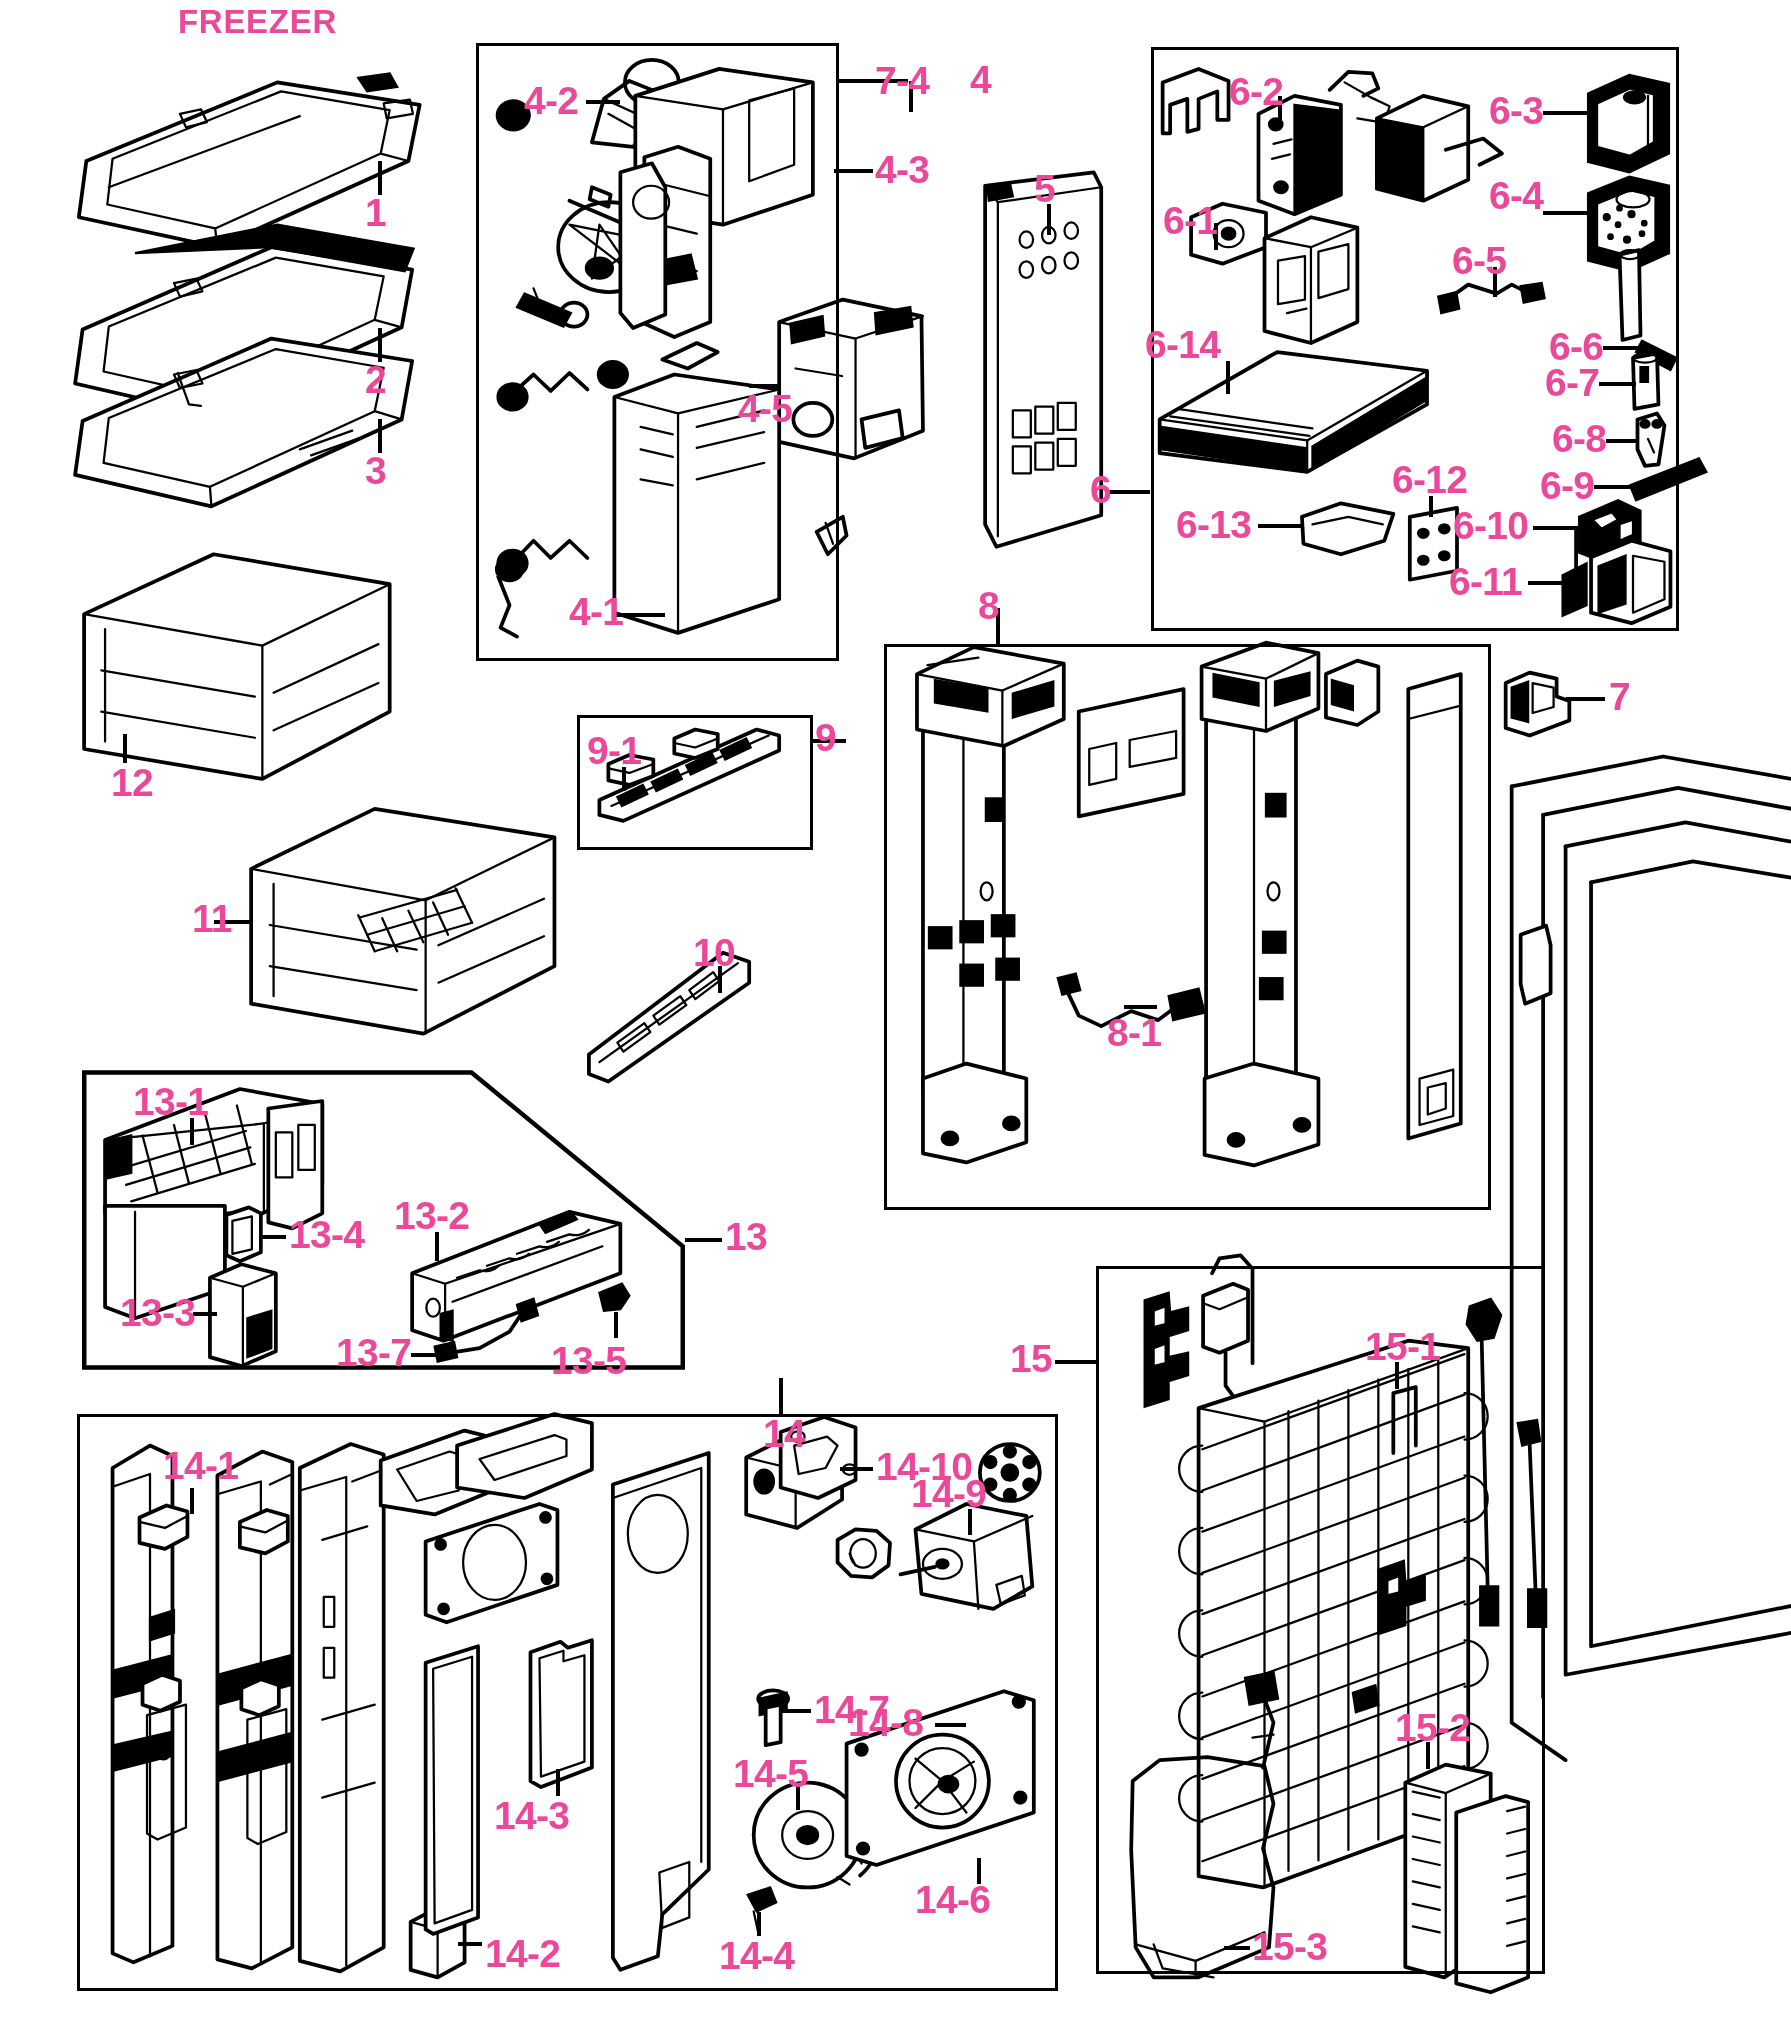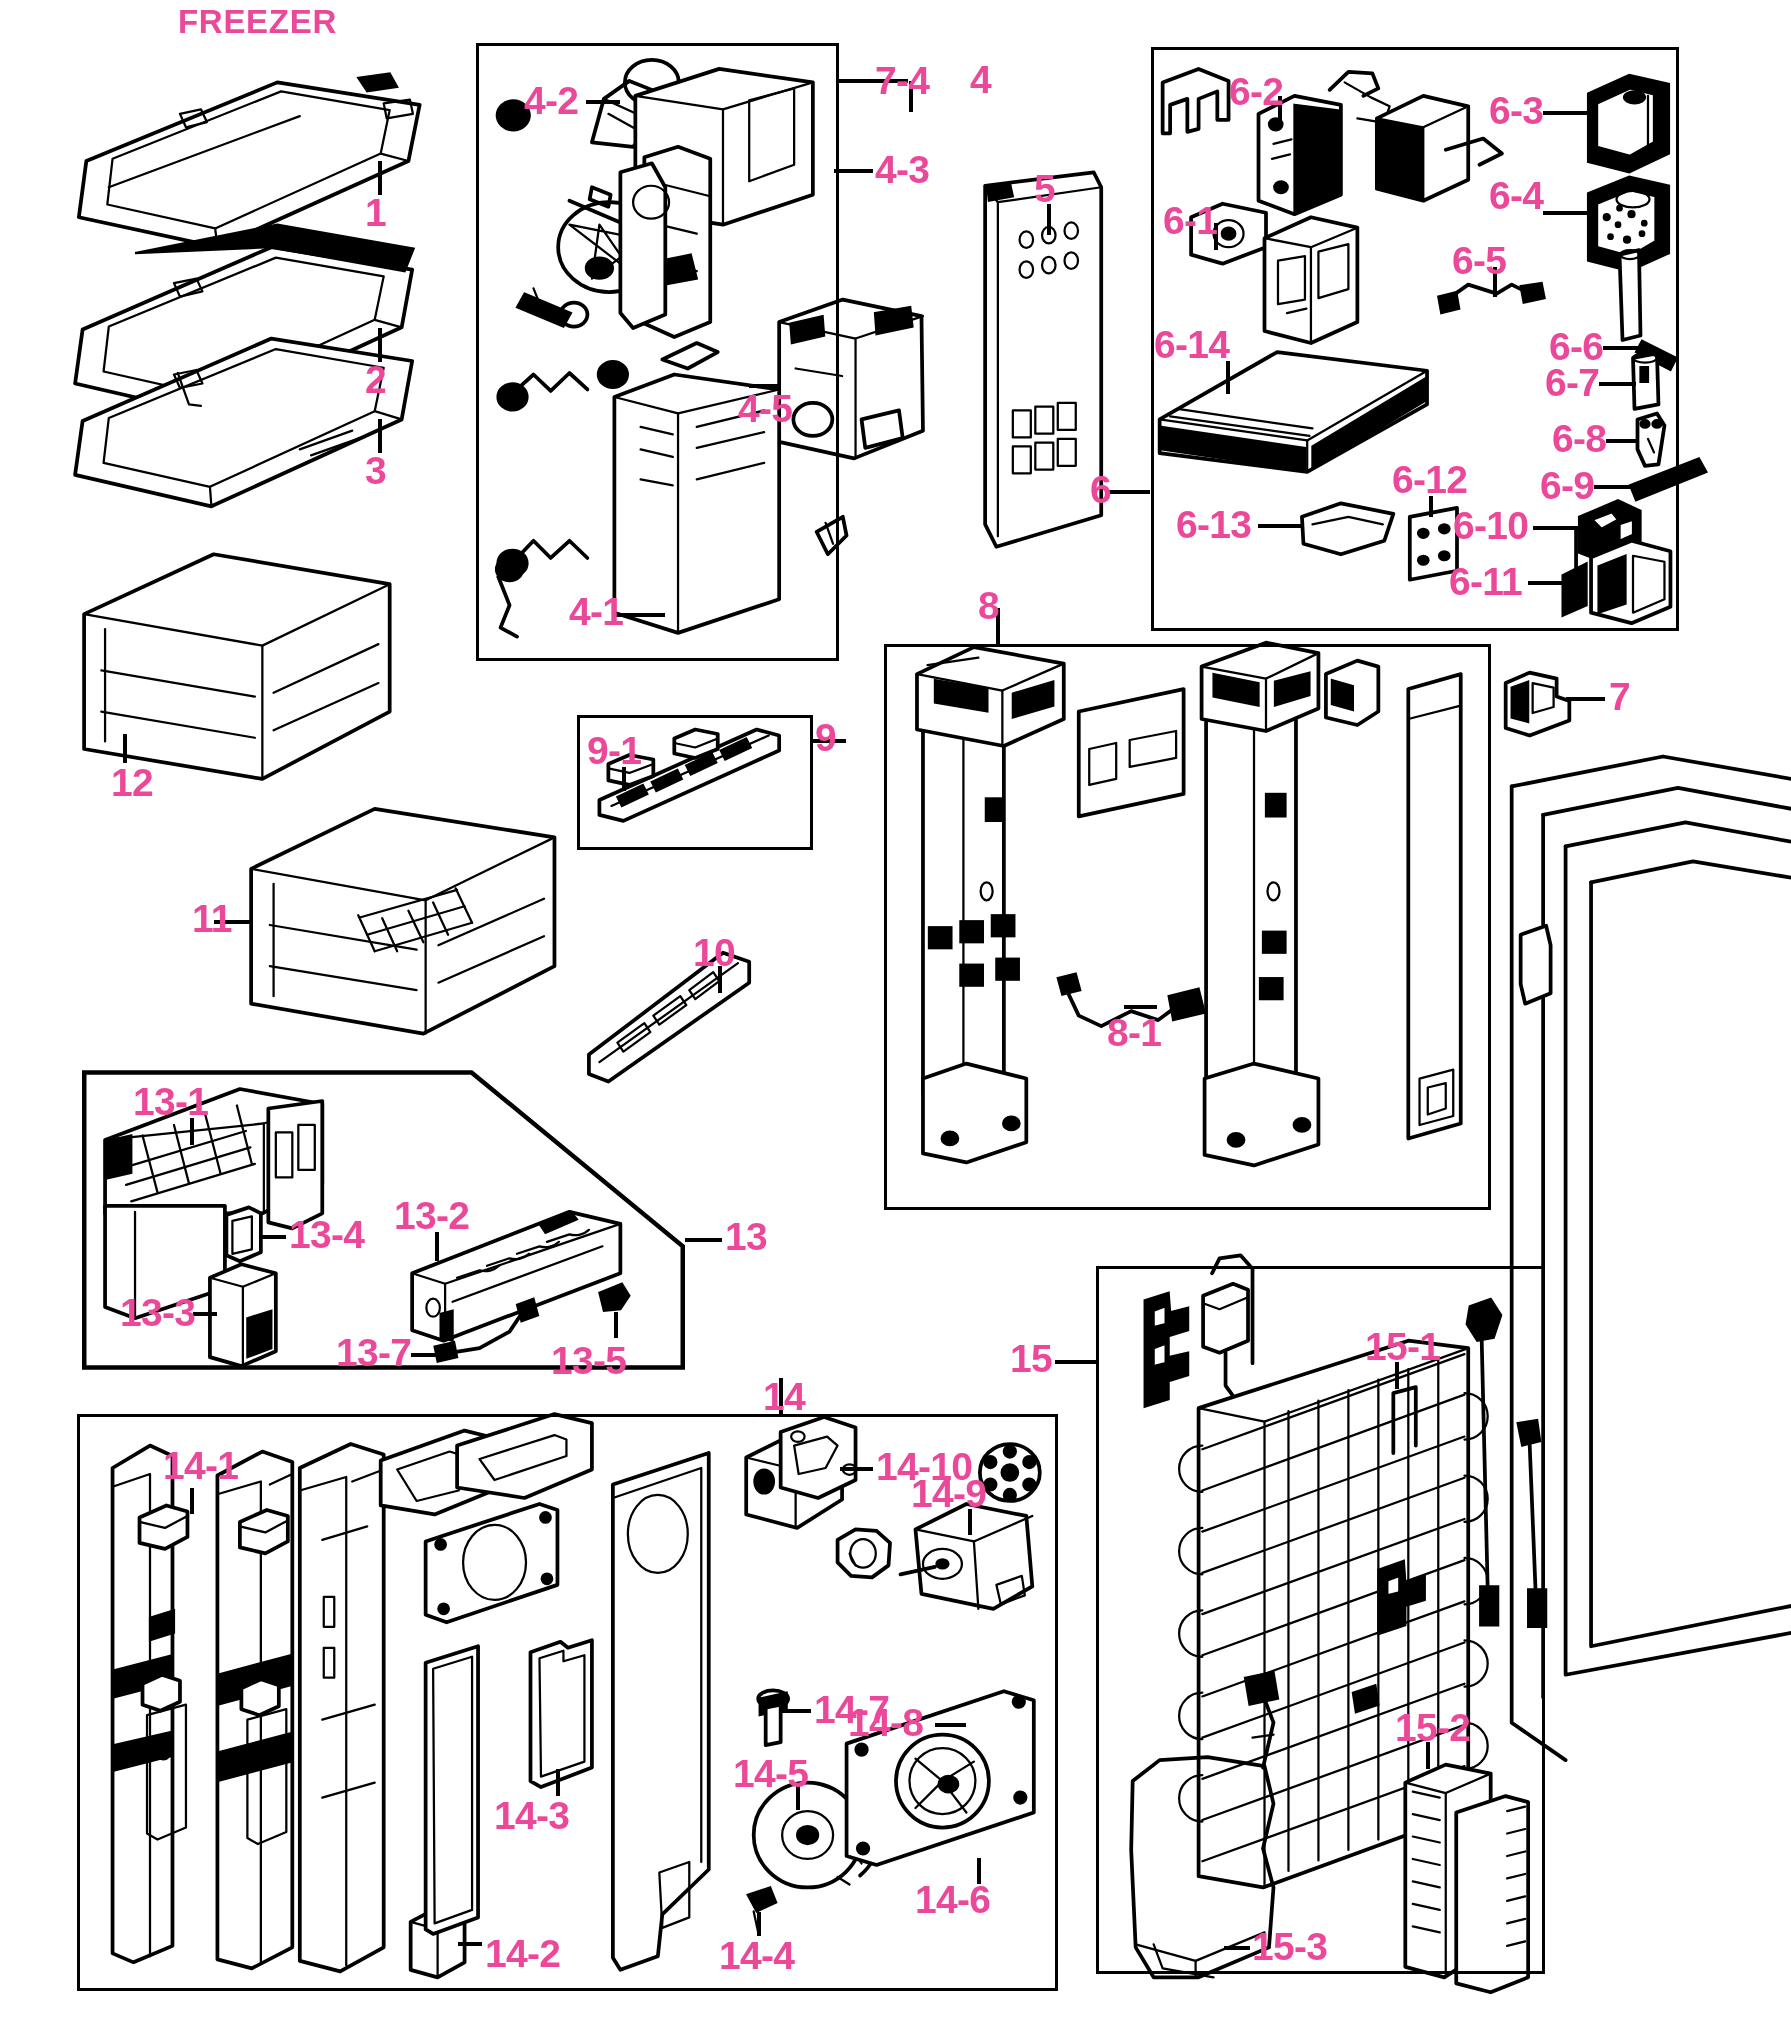--- a/index.html
+++ b/index.html
@@ -827,21 +827,21 @@
   <div class="lbl sz-big" style="left:1489px;top:176px;">6-4</div>
   <div class="lbl sz-big" style="left:1452px;top:241px;">6-5</div>
   <div class="lbl sz-big" style="left:1549px;top:327px;">6-6</div>
   <div class="lbl sz-big" style="left:1545px;top:363px;">6-7</div>
   <div class="lbl sz-big" style="left:1552px;top:419px;">6-8</div>
   <div class="lbl sz-big" style="left:1540px;top:466px;">6-9</div>
   <div class="lbl sz-big" style="left:1453px;top:506px;">6-10</div>
   <div class="lbl sz-big" style="left:1449px;top:562px;">6-11</div>
   <div class="lbl sz-big" style="left:1392px;top:460px;">6-12</div>
   <div class="lbl sz-big" style="left:1176px;top:505px;">6-13</div>
-  <div class="lbl sz-big" style="left:1145px;top:325px;margin-left:9px;">6-14</div>
+  <div class="lbl sz-big" style="left:1145px;top:325px;">6-14</div>
 
   <div class="lbl sz-big" style="left:1609px;top:677px;">7</div>
 
   <div class="lbl sz-big" style="left:978px;top:586px;">8</div>
   <div class="lbl sz-big" style="left:1107px;top:1013px;">8-1</div>
 
   <div class="lbl sz-big" style="left:815px;top:718px;">9</div>
   <div class="lbl sz-big" style="left:587px;top:731px;">9-1</div>
 
   <div class="lbl sz-big" style="left:693px;top:933px;">10</div>
@@ -849,21 +849,21 @@
   <div class="lbl sz-big" style="left:111px;top:763px;">12</div>
 
   <div class="lbl sz-big" style="left:725px;top:1217px;">13</div>
   <div class="lbl sz-big" style="left:133px;top:1082px;">13-1</div>
   <div class="lbl sz-big" style="left:394px;top:1196px;">13-2</div>
   <div class="lbl sz-big" style="left:120px;top:1293px;">13-3</div>
   <div class="lbl sz-big" style="left:289px;top:1215px;">13-4</div>
   <div class="lbl sz-big" style="left:551px;top:1341px;">13-5</div>
   <div class="lbl sz-big" style="left:336px;top:1333px;">13-7</div>
 
-  <div class="lbl sz-big" style="left:763px;top:1377px;">14</div>
+  <div class="lbl sz-big" style="left:763px;top:1414px;">14</div>
   <div class="lbl sz-big" style="left:163px;top:1446px;">14-1</div>
   <div class="lbl sz-big" style="left:485px;top:1922px;margin-top:12px;">14-2</div>
   <div class="lbl sz-big" style="left:494px;top:1796px;">14-3</div>
   <div class="lbl sz-big" style="left:719px;top:1936px;">14-4</div>
   <div class="lbl sz-big" style="left:733px;top:1754px;">14-5</div>
   <div class="lbl sz-big" style="left:915px;top:1880px;">14-6</div>
   <div class="lbl sz-big" style="left:814px;top:1690px;">14-7</div>
   <div class="lbl sz-big" style="left:848px;top:1703px;">14-8</div>
   <div class="lbl sz-big" style="left:911px;top:1474px;">14-9</div>
   <div class="lbl sz-big" style="left:876px;top:1447px;">14-10</div>

